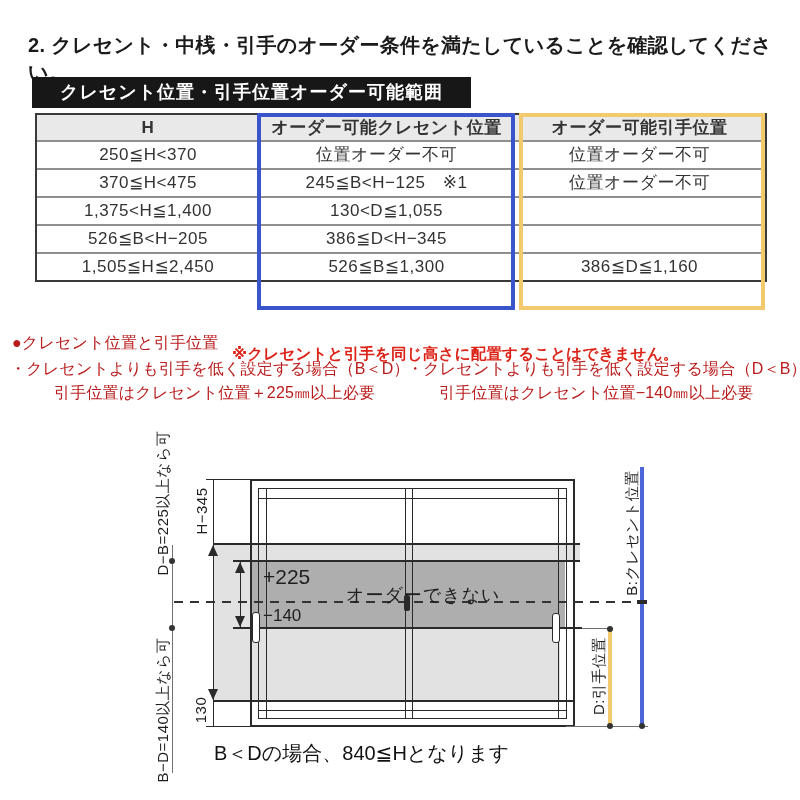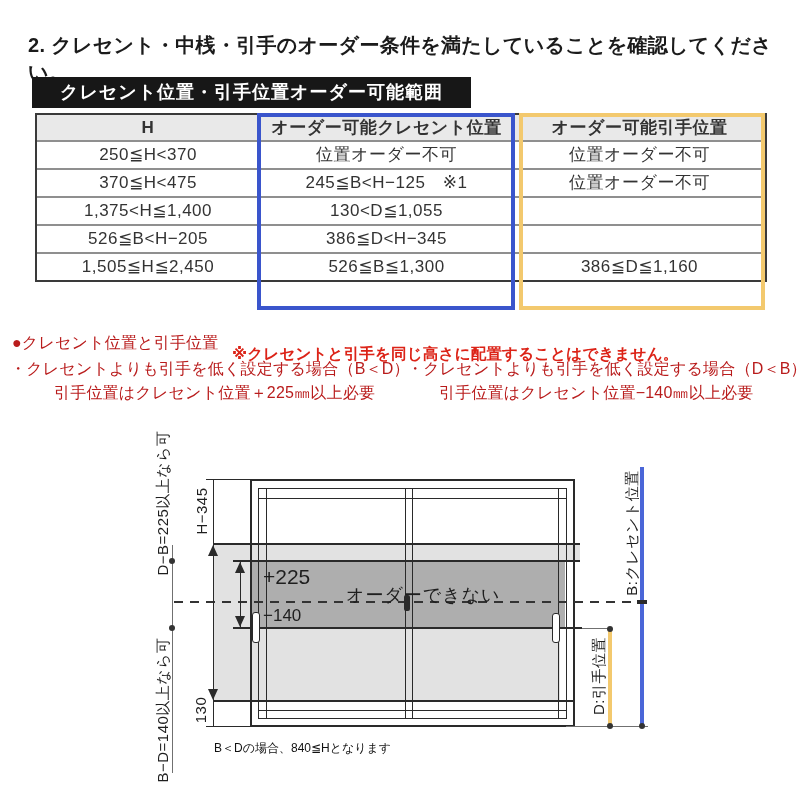--- a/index.html
+++ b/index.html
@@ -143,13 +143,13 @@
 <div class="vlabel" style="left:163px;top:503px;">D−B=225以上なら可</div>
 <div class="vlabel" style="left:163px;top:710px;">B−D=140以上なら可</div>
 <div class="vlabel" style="left:201px;top:511px;">H−345</div>
 <div class="vlabel" style="left:200px;top:710px;">130</div>
 <div class="vlabel" style="left:632px;top:533px;">B:クレセント位置</div>
 <div class="vlabel" style="left:599px;top:676px;">D:引手位置</div>
 
 <div class="hlabel" style="left:263px;top:565px;font-size:21px;">+225</div>
 <div class="hlabel" style="left:263px;top:606px;font-size:17px;">−140</div>
 <div class="hlabel" style="left:346px;top:583px;font-size:18px;letter-spacing:1px;">オーダーできない</div>
-<div class="hlabel" style="left:214px;top:740px;font-size:12px;color:#111;">B＜Dの場合、840≦Hとなります</div>
+<div class="hlabel" style="left:214px;top:740px;font-size:20px;color:#111;">B＜Dの場合、840≦Hとなります</div>
 
 </body></html>

